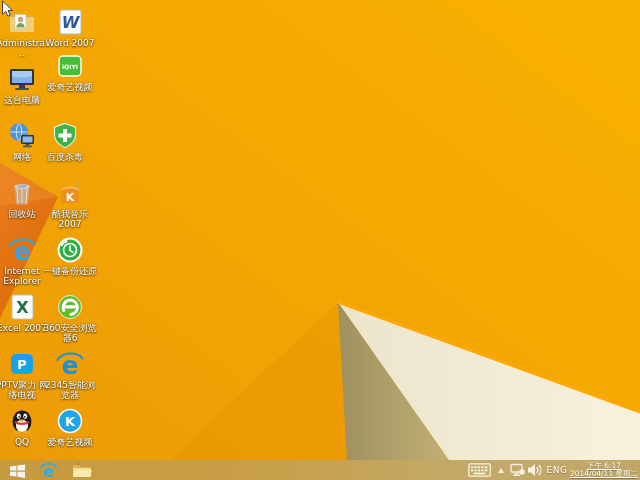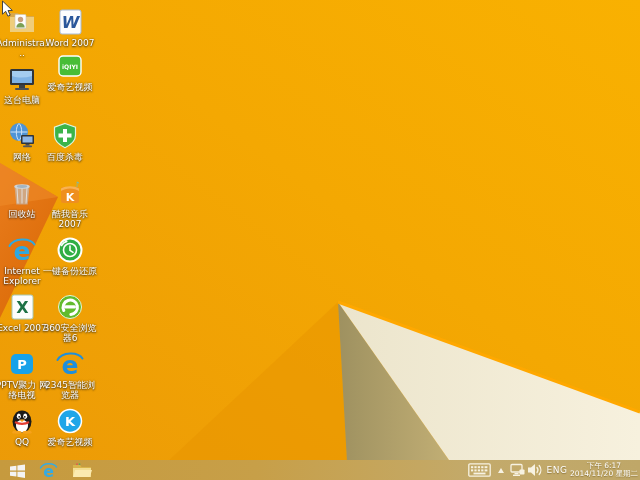--- a/index.html
+++ b/index.html
@@ -16,21 +16,21 @@
        word-break:break-word;}
   
   .taskbar{position:absolute;left:0;top:460px;width:640px;height:20px;
            background:linear-gradient(to right,#c69a3e 0%,#c79f48 40%,#c3aa6b 75%,#bfa768 100%);}
   .tb-btn{position:absolute;top:0;height:20px;width:26px;display:flex;
           align-items:center;justify-content:center;}
   .tray-item{position:absolute;top:0;height:20px;display:flex;align-items:center;justify-content:center;}
   .eng{font-size:9px;color:#fff;letter-spacing:.5px;text-shadow:0 1px 1px rgba(90,70,20,.5);}
   .clock{flex-direction:column;line-height:8px;text-align:center;color:#fff;
          font-size:7.5px;text-shadow:0 1px 1px rgba(90,70,20,.5);}
-  .clock div{white-space:nowrap;}
+  .clock div{white-space:nowrap;text-decoration:underline;}
   .uparrow{width:0;height:0;border-left:3.5px solid transparent;
            border-right:3.5px solid transparent;border-bottom:5px solid #f7f2e2;}
   .cursor{position:absolute;left:1px;top:0;z-index:9;}
 </style>
 </head>
 <body>
 
 <div class="stage">
 
   <svg class="wall" width="640" height="480" viewBox="0 0 640 480">
@@ -323,21 +323,21 @@
         <polygon points="1,4.5 4,4.5 8,1 8,13 4,9.5 1,9.5" fill="#f7f2e2"></polygon>
         <path d="M10 4.5a4 4 0 0 1 0 5" stroke="#f7f2e2" stroke-width="1.3" fill="none" stroke-linecap="round"></path>
         <path d="M12.2 2.5a7 7 0 0 1 0 9" stroke="#f7f2e2" stroke-width="1.3" fill="none" stroke-linecap="round"></path>
       </svg>
     </div>
 
     <div class="tray-item eng" style="left:544px;width:26px">ENG</div>
 
     <div class="tray-item clock" style="left:570px;width:68px">
       <div>下午 6:17</div>
-      <div>2014/11/20 星期二</div>
+      <div>2014/04/11 星期二</div>
     </div>
   </div>
 
   <svg class="cursor" width="13" height="19" viewBox="0 0 13 19">
     <path d="M1.5 1v13.2l3.2-2.9 2.2 4.9 2.3-1-2.2-4.7h4.4z" fill="#fff" stroke="#444" stroke-width="1"></path>
   </svg>
 
 </div>
 
 </body></html>

